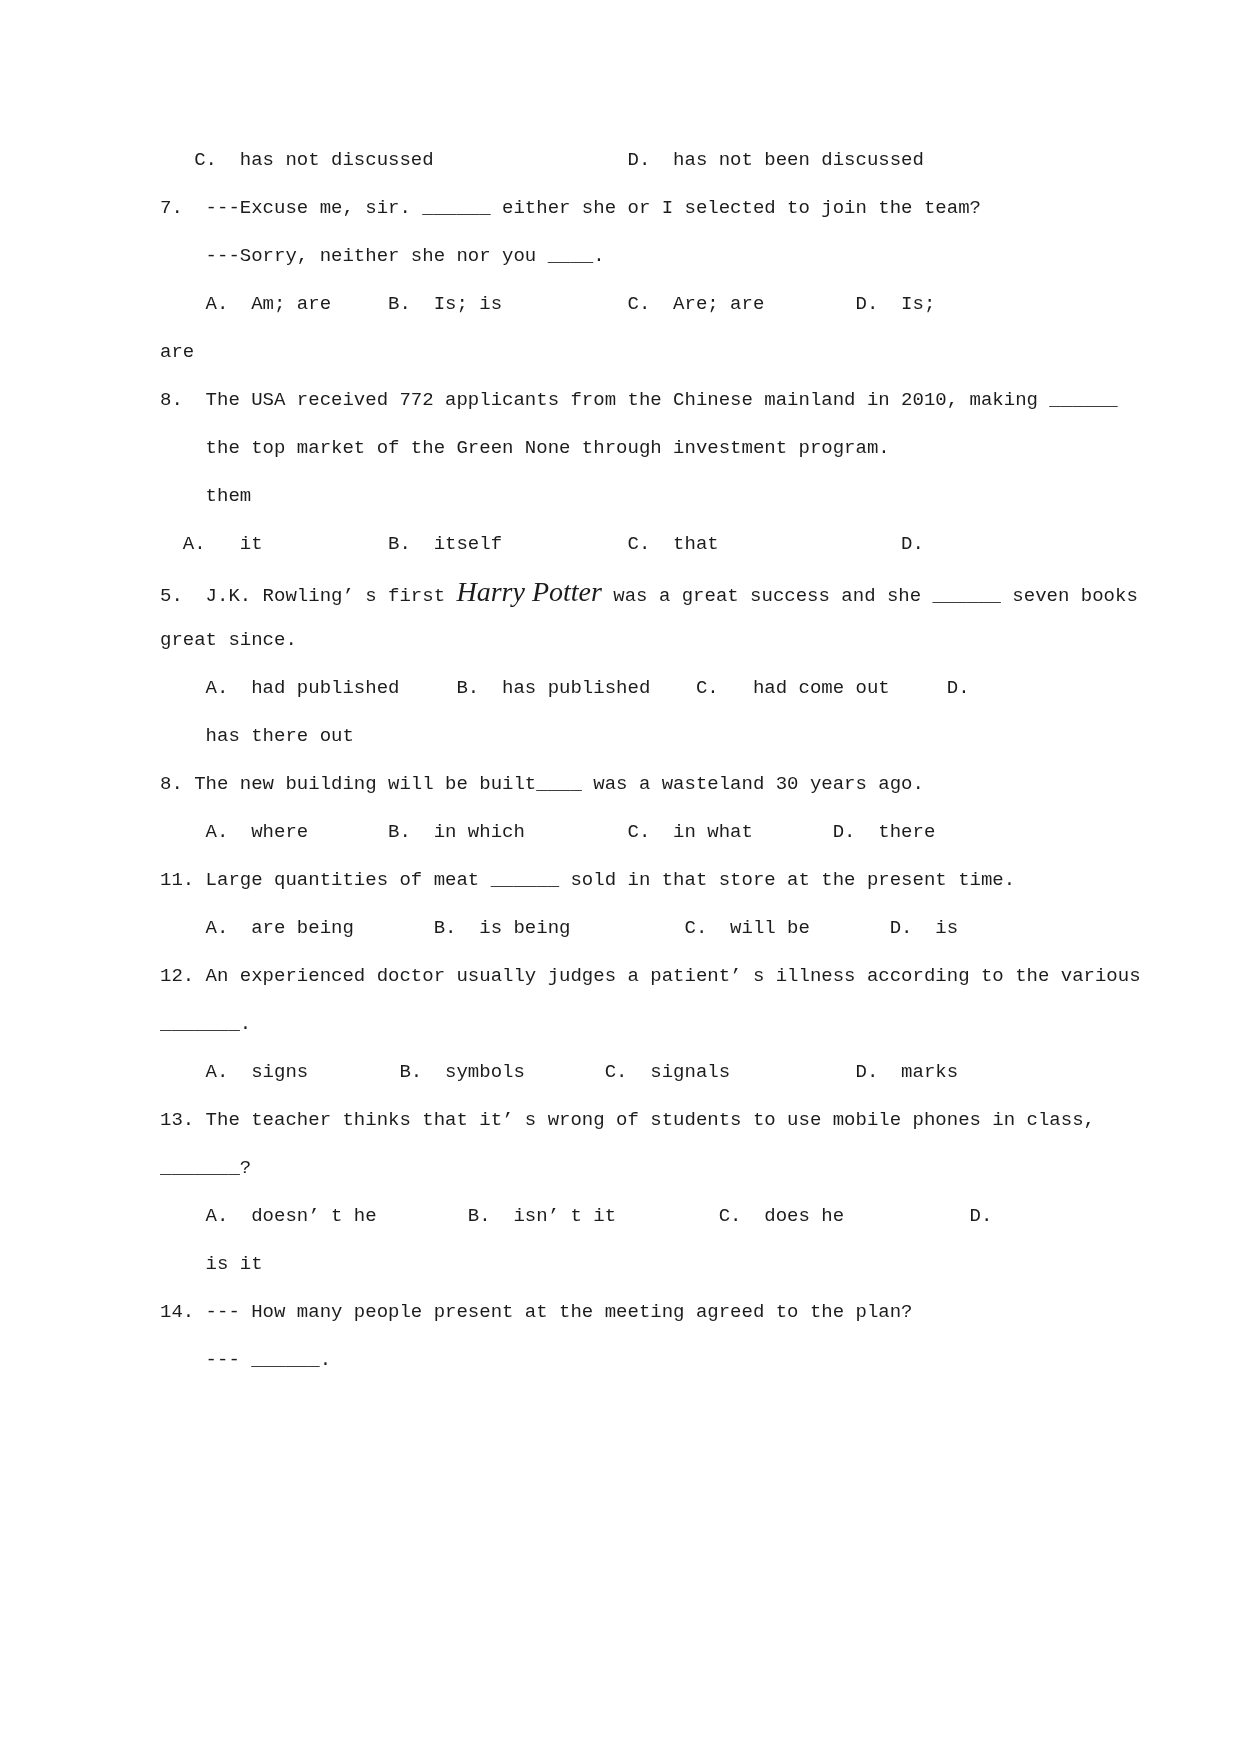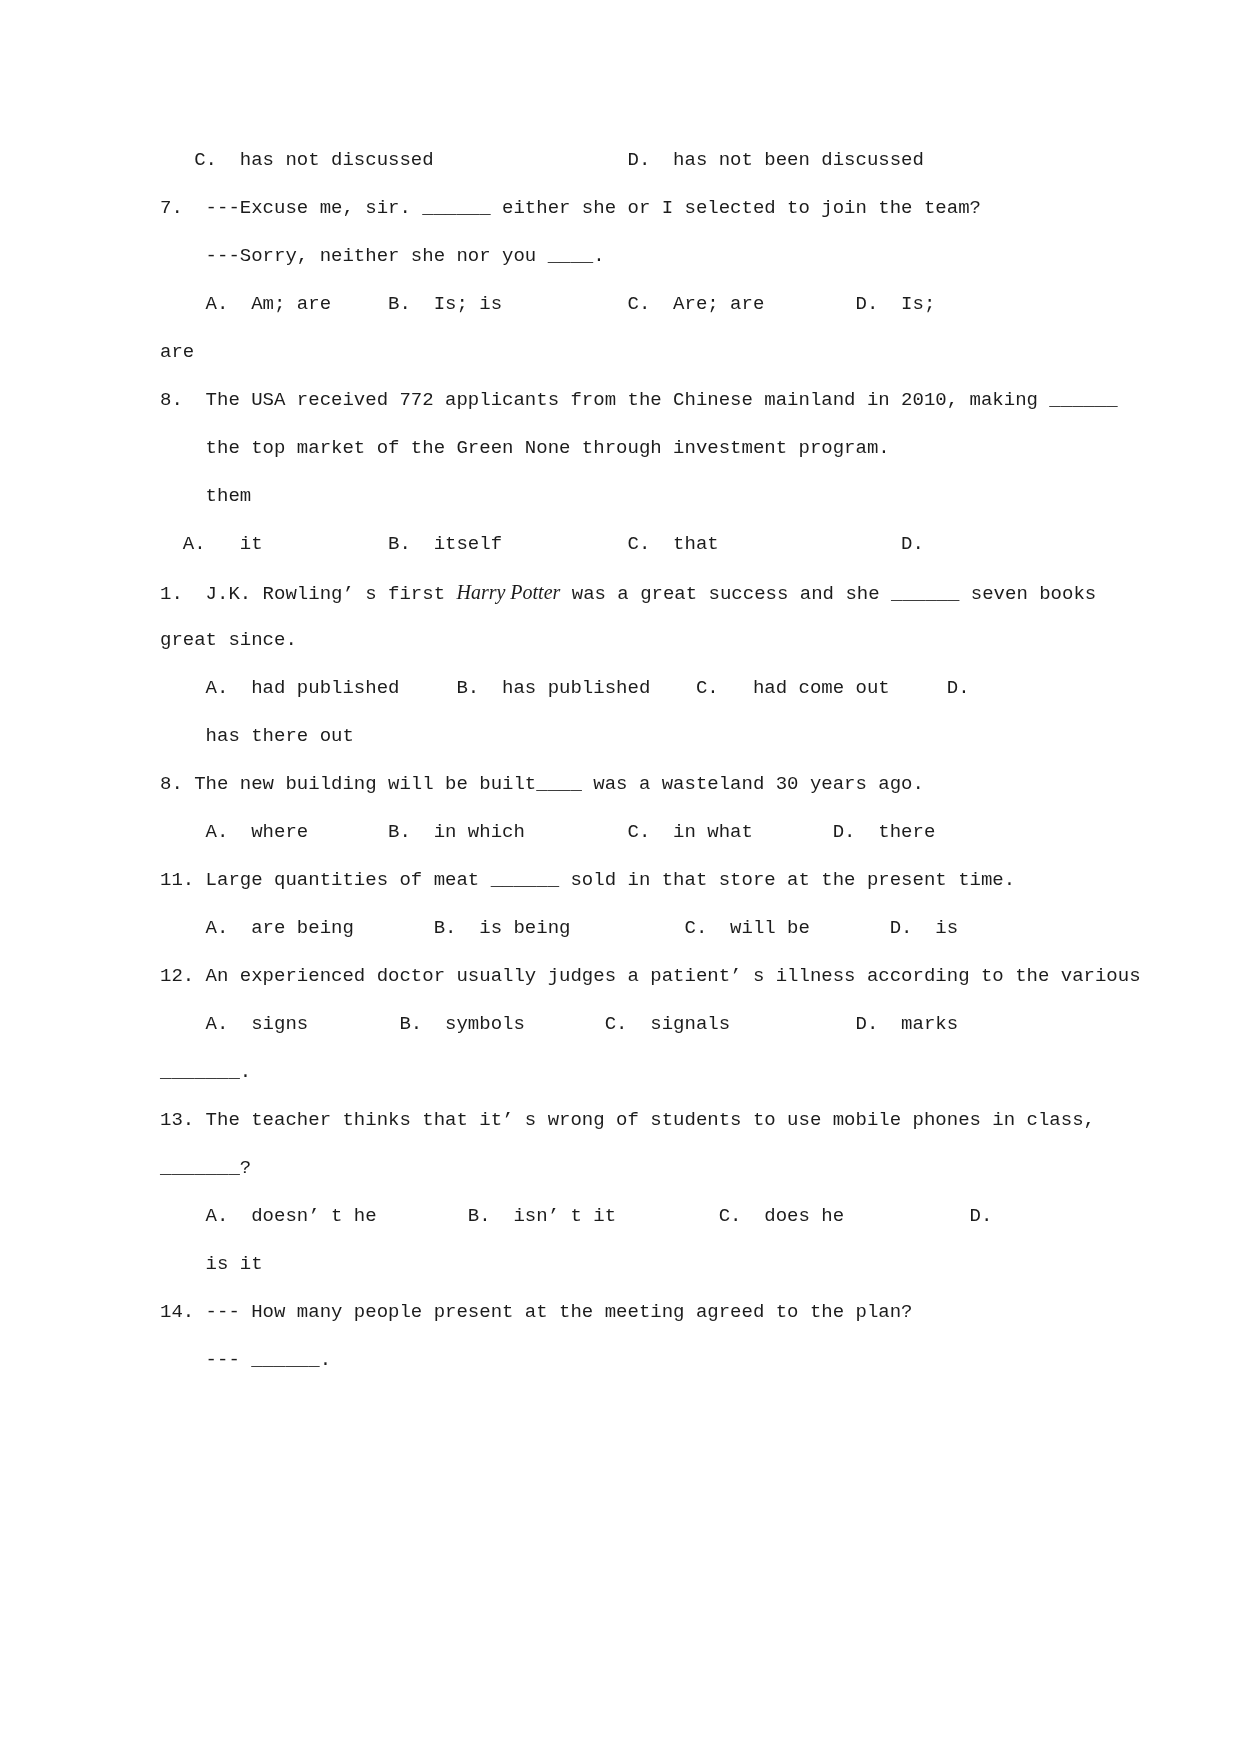--- a/index.html
+++ b/index.html
@@ -25,48 +25,48 @@
     font-size: 19px;
     line-height: 48px;
   }
   .line {
     white-space: pre;
     height: 48px;
   }
   .italic {
     font-family: "Liberation Serif", "DejaVu Serif", serif;
     font-style: italic;
-    font-size: 20px;
+    font-size: 28px;
   }
 </style>
 </head>
 <body>
 
 <div class="page">
   <div class="doc" id="doc-lines">
       <div class="line"><span>   C.  has not discussed                 D.  has not been discussed</span></div>
       <div class="line"><span>7.  ---Excuse me, sir. ______ either she or I selected to join the team?</span></div>
       <div class="line"><span>    ---Sorry, neither she nor you ____.</span></div>
       <div class="line"><span>    A.  Am; are     B.  Is; is           C.  Are; are        D.  Is;</span></div>
       <div class="line"><span>are</span></div>
       <div class="line"><span>8.  The USA received 772 applicants from the Chinese mainland in 2010, making ______</span></div>
       <div class="line"><span>    the top market of the Green None through investment program.</span></div>
       <div class="line"><span>    them</span></div>
       <div class="line"><span>  A.   it           B.  itself           C.  that                D.</span></div>
-      <div class="line"><span>1.  J.K. Rowling’ s first </span><span class="italic">Harry Potter</span><span> was a great success and she ______ seven books</span></div>
+      <div class="line"><span>5.  J.K. Rowling’ s first </span><span class="italic">Harry Potter</span><span> was a great success and she ______ seven books</span></div>
       <div class="line"><span>great since.</span></div>
       <div class="line"><span>    A.  had published     B.  has published    C.   had come out     D.</span></div>
       <div class="line"><span>    has there out</span></div>
       <div class="line"><span>8. The new building will be built____ was a wasteland 30 years ago.</span></div>
       <div class="line"><span>    A.  where       B.  in which         C.  in what       D.  there</span></div>
       <div class="line"><span>11. Large quantities of meat ______ sold in that store at the present time.</span></div>
       <div class="line"><span>    A.  are being       B.  is being          C.  will be       D.  is</span></div>
       <div class="line"><span>12. An experienced doctor usually judges a patient’ s illness according to the various</span></div>
+      <div class="line"><span>_______.</span></div>
       <div class="line"><span>    A.  signs        B.  symbols       C.  signals           D.  marks</span></div>
-      <div class="line"><span>_______.</span></div>
       <div class="line"><span>13. The teacher thinks that it’ s wrong of students to use mobile phones in class,</span></div>
       <div class="line"><span>_______?</span></div>
       <div class="line"><span>    A.  doesn’ t he        B.  isn’ t it         C.  does he           D.</span></div>
       <div class="line"><span>    is it</span></div>
       <div class="line"><span>14. --- How many people present at the meeting agreed to the plan?</span></div>
       <div class="line"><span>    --- ______.</span></div>
     </div>
 </div>
 
 </body></html>

